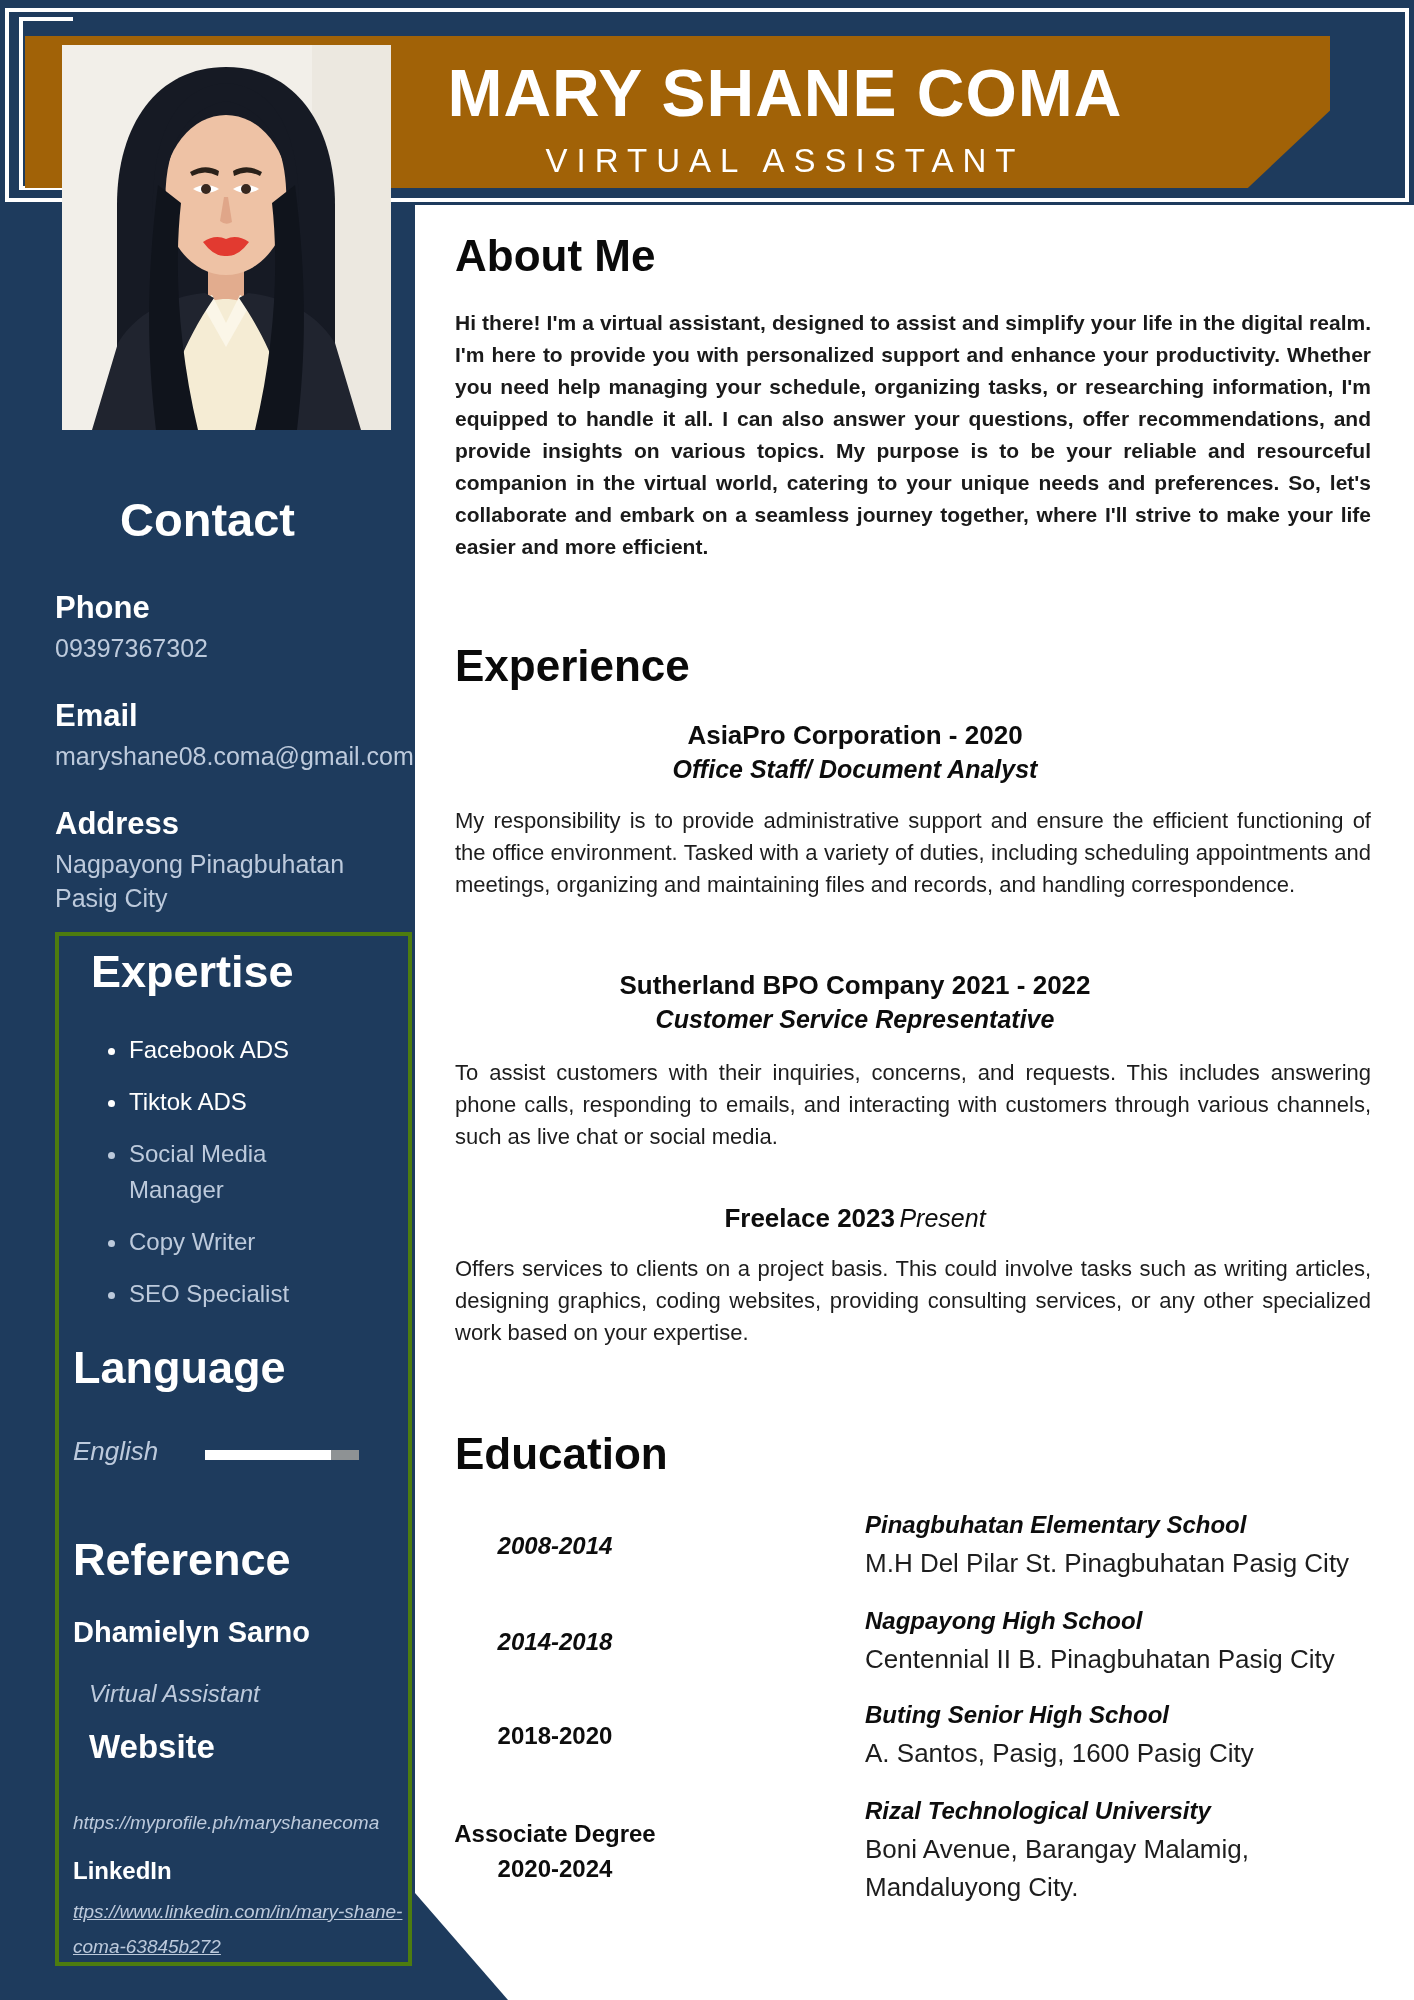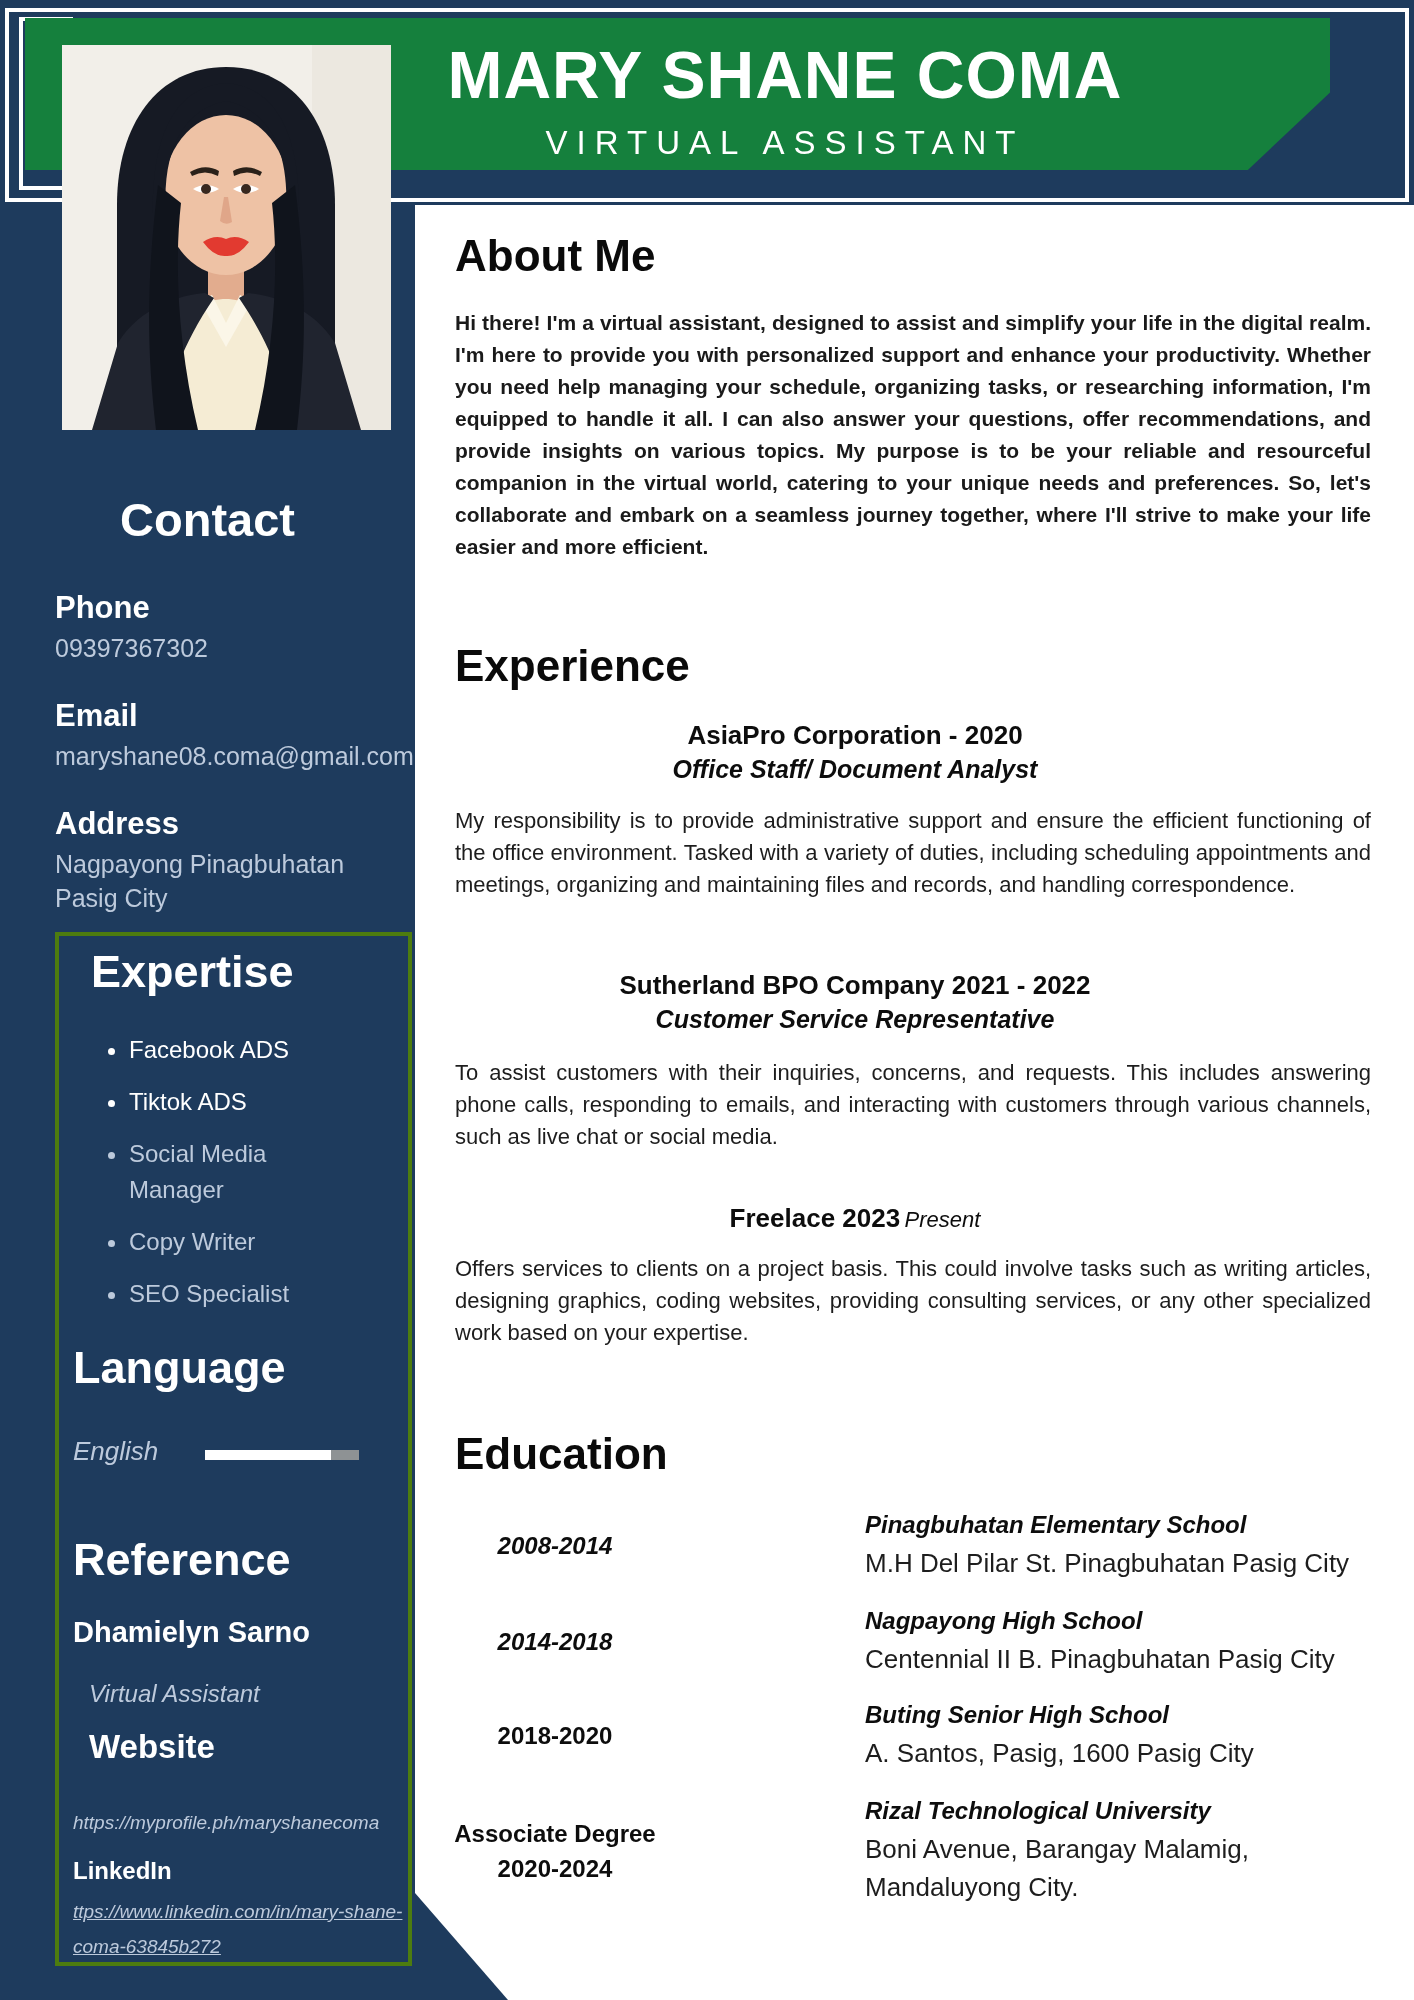--- a/index.html
+++ b/index.html
@@ -10,22 +10,22 @@
 
   
   .frame-outer { position:absolute; left:5px; top:8px; width:1404px; height:194px;
                  border:4px solid #ffffff; }
   .seg { position:absolute; background:#ffffff; }
   .seg-top    { left:19px; top:17px;  width:54px; height:4px; }
   .seg-left   { left:19px; top:17px;  width:4px;  height:173px; }
   .seg-bottom { left:19px; top:186px; width:54px; height:4px; }
 
   
-  .banner { position:absolute; left:25px; top:18px; width:1305px; height:152px;
-            background:#15803d;
+  .banner { position:absolute; left:25px; top:36px; width:1305px; height:152px;
+            background:#a16207;
             clip-path:polygon(0 0, 100% 0, 100% 49%, 93.7% 100%, 0 100%); }
   .banner-text { position:absolute; left:330px; top:0; width:860px; height:100%;
                  text-align:center; color:#ffffff; }
   .banner-name { position:absolute; top:24px; width:100%; font-size:66px; font-weight:800;
                  letter-spacing:1px; line-height:1; white-space:nowrap; }
   .banner-role { position:absolute; top:108px; width:100%; font-size:33px; font-weight:400;
                  letter-spacing:9px; line-height:1; white-space:nowrap; }
 
   
   .photo { position:absolute; left:62px; top:45px; width:329px; height:385px;
@@ -70,21 +70,21 @@
           background:#ffffff; color:#1d1d1d;
           clip-path:polygon(0 0, 100% 0, 100% 100%, 93px 100%, 0 1688px); }
   .sec-title { position:absolute; left:40px; font-size:44px; font-weight:800; color:#0a0a0a; }
   .about-title { top:26px; }
   .about-text  { position:absolute; left:40px; top:102px; width:916px; font-size:21px;
                  font-weight:700; line-height:32px; text-align:justify; color:#1a1a1a; }
   .xp-title    { top:436px; }
   .xp-center   { position:absolute; left:0; width:880px; text-align:center; color:#0d0d0d; }
   .xp-company  { font-size:26px; font-weight:700; }
   .xp-role     { font-size:25px; font-weight:700; font-style:italic; }
-  .xp-suffix   { font-size:22px; font-weight:400; font-style:italic; }
+  .xp-suffix   { font-size:25px; font-weight:400; font-style:italic; }
   .xp-desc     { position:absolute; left:40px; width:916px; font-size:22px; line-height:32px;
                  text-align:justify; }
   .h1c { top:515px; } .r1c { top:550px; } .d1 { top:600px; }
   .h2c { top:765px; } .r2c { top:800px; } .d2 { top:852px; }
   .h3c { top:998px; } .d3 { top:1048px; }
   .edu-title { top:1224px; }
   .edu-row { position:absolute; left:0; width:990px; display:flex; align-items:center; }
   .edu-years { width:240px; margin-left:20px; text-align:center; font-size:24px;
                font-weight:700; white-space:pre-line; line-height:1.45; color:#0d0d0d; }
   .edu-years.it { font-style:italic; }

